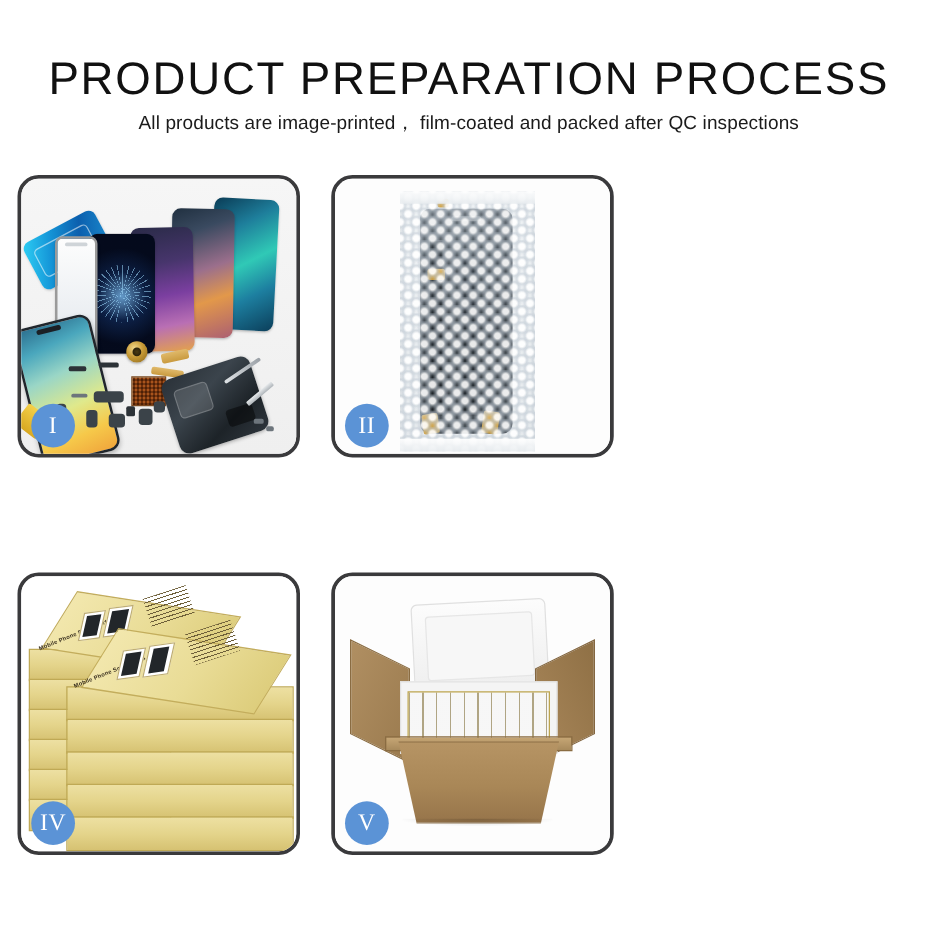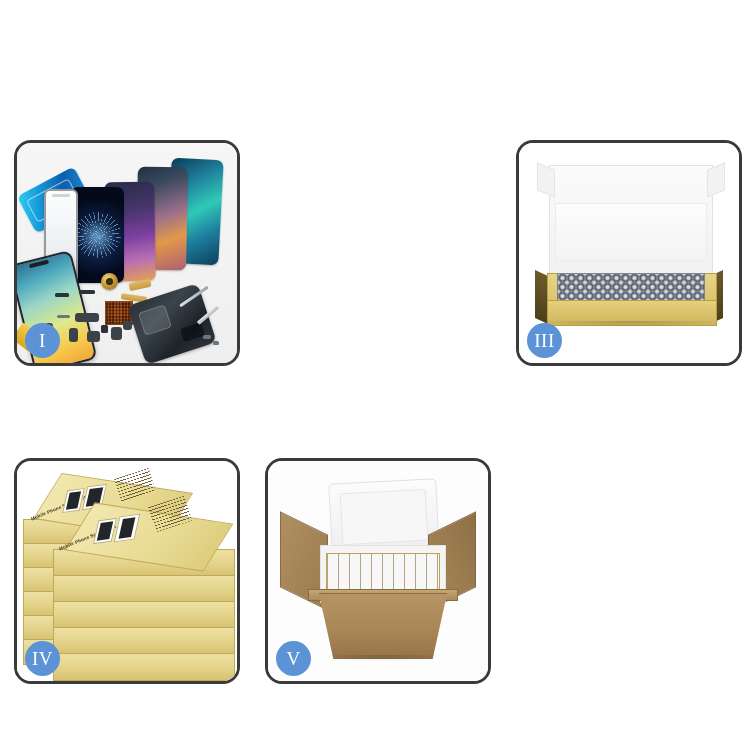--- a/index.html
+++ b/index.html
@@ -545,20 +545,24 @@
     position: absolute;
     left: 28px; top: 176px; width: 176px; height: 7px;
     background: radial-gradient(ellipse at 50% 0%, rgba(0,0,0,.15), rgba(0,0,0,0) 78%);
   }
 </style>
 </head>
 <body>
 
 <div id="page">
 
+  <div id="header">
+    <div id="page-title">PRODUCT PREPARATION PROCESS</div>
+    <div id="page-subtitle">All products are image-printed， film-coated and packed after QC inspections</div>
+  </div>
 
   <div id="grid">
 
     <div class="panel p1 r0 c0">
       <div class="panel-inner">
         <div class="film-blue"></div>
         <div class="film-dark"></div>
 
         <div class="phone ph-r3"></div>
         <div class="phone ph-r2"></div>
@@ -585,34 +589,38 @@
 
         <div class="housing"></div>
         <div class="tweezer" style="left:160px; top:152px; transform:rotate(-34deg);"></div>
         <div class="tool" style="left:178px; top:170px; width:26px; height:4px; transform:rotate(-40deg);"></div>
         <div class="part lite" style="left:186px; top:192px; width:8px; height:4px;"></div>
         <div class="part lite" style="left:196px; top:198px; width:6px; height:4px;"></div>
       </div>
       <div class="badge">I</div>
     </div>
 
-
-    <div class="panel p3 r0 c2">
+    <div class="panel p2 r0 c1">
       <div class="panel-inner">
-        <div class="box3-lidback"></div>
-        <div class="box3-foam"></div>
-        <div class="box3-lside"></div>
-        <div class="box3-rside"></div>
-        <div class="box3-base"></div>
-        <div class="box3-bubble"></div>
-        <div class="box3-front"></div>
-        <div class="box3-shadow"></div>
+        <div class="bubblebag">
+          <div class="bag-part"></div>
+          <div class="bag-strip"></div>
+          <div class="bag-strip2"></div>
+          <div class="tape" style="left:30px; top:6px; width:9px; height:7px;"></div>
+          <div class="tape" style="left:22px; top:62px; width:14px; height:9px;"></div>
+          <div class="tape" style="left:18px; top:178px; width:13px; height:16px; transform:rotate(-8deg);"></div>
+          <div class="tape" style="left:66px; top:176px; width:13px; height:18px; transform:rotate(8deg);"></div>
+          <div class="bubbles"></div>
+          <div class="bag-seal"></div>
+          <div class="bag-seal b"></div>
+        </div>
       </div>
-      <div class="badge">III</div>
+      <div class="badge">II</div>
     </div>
+
 
     <div class="panel p4 r1 c0">
       <div class="panel-inner">
         <div class="stack">
 
           <div class="sbox" style="left:6px;  top:58px;  width:112px; height:24px;"></div>
           <div class="sbox" style="left:6px;  top:82px;  width:112px; height:24px;"></div>
           <div class="sbox" style="left:6px;  top:106px; width:112px; height:24px;"></div>
           <div class="sbox" style="left:6px;  top:130px; width:112px; height:24px;"></div>
           <div class="sbox" style="left:6px;  top:154px; width:112px; height:24px;"></div>

